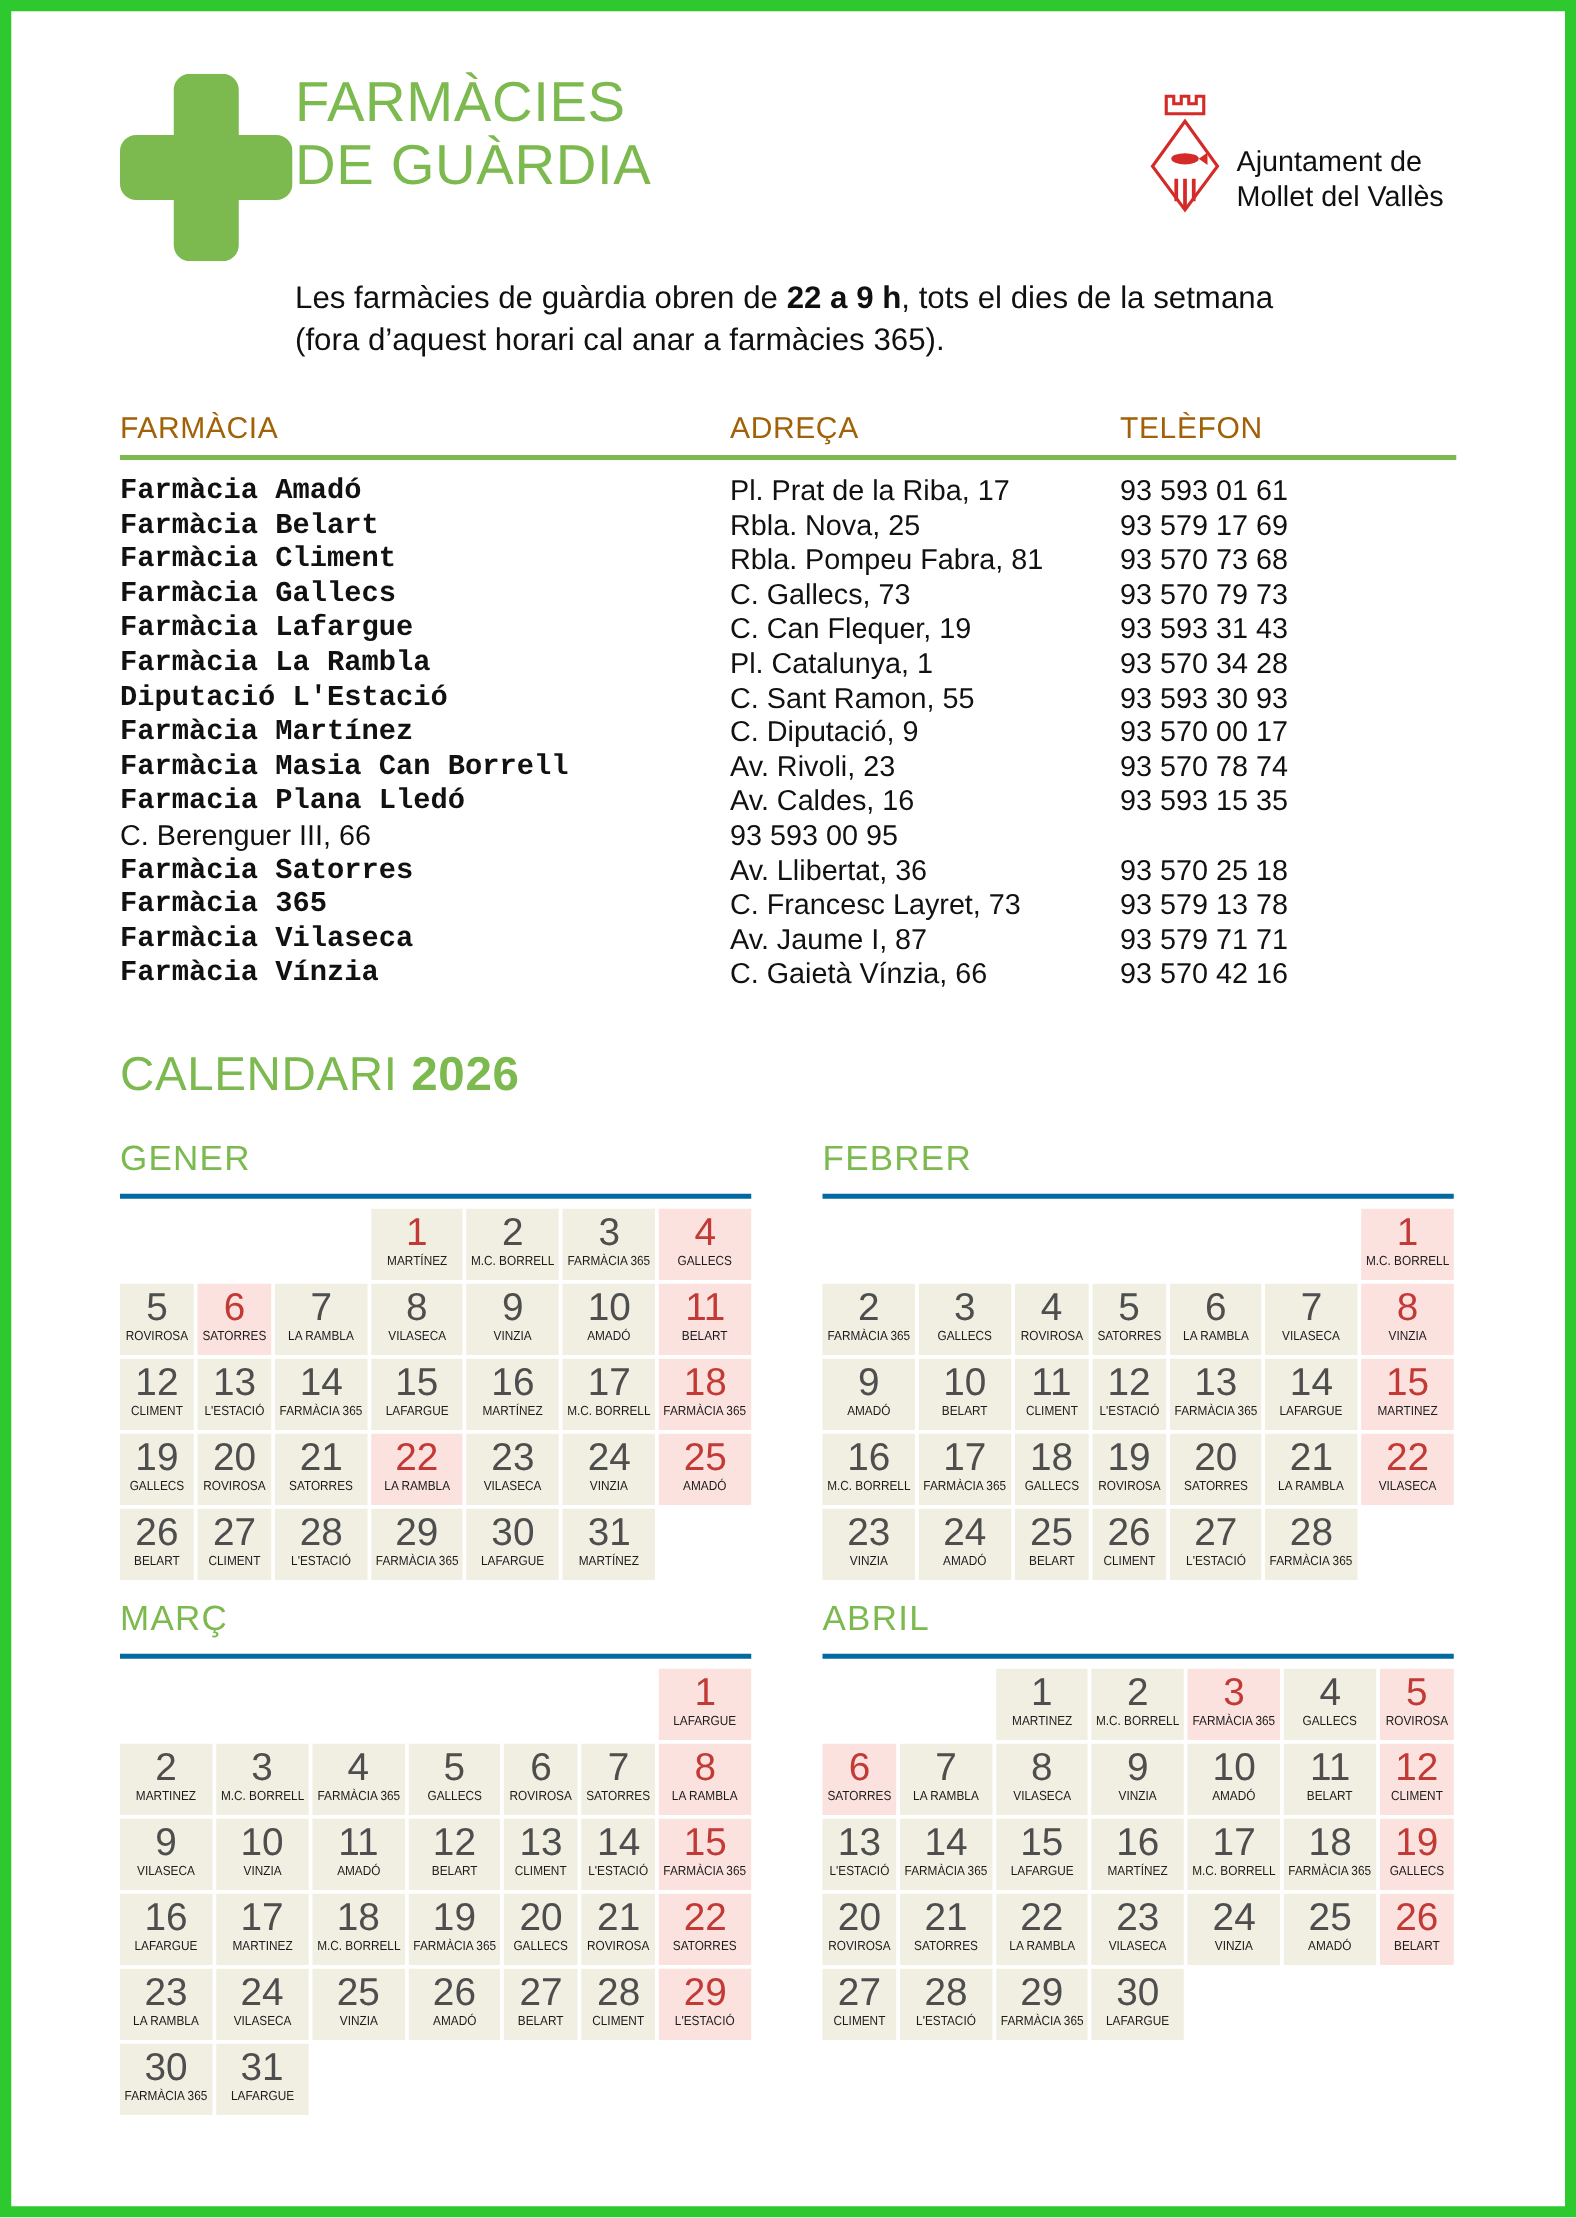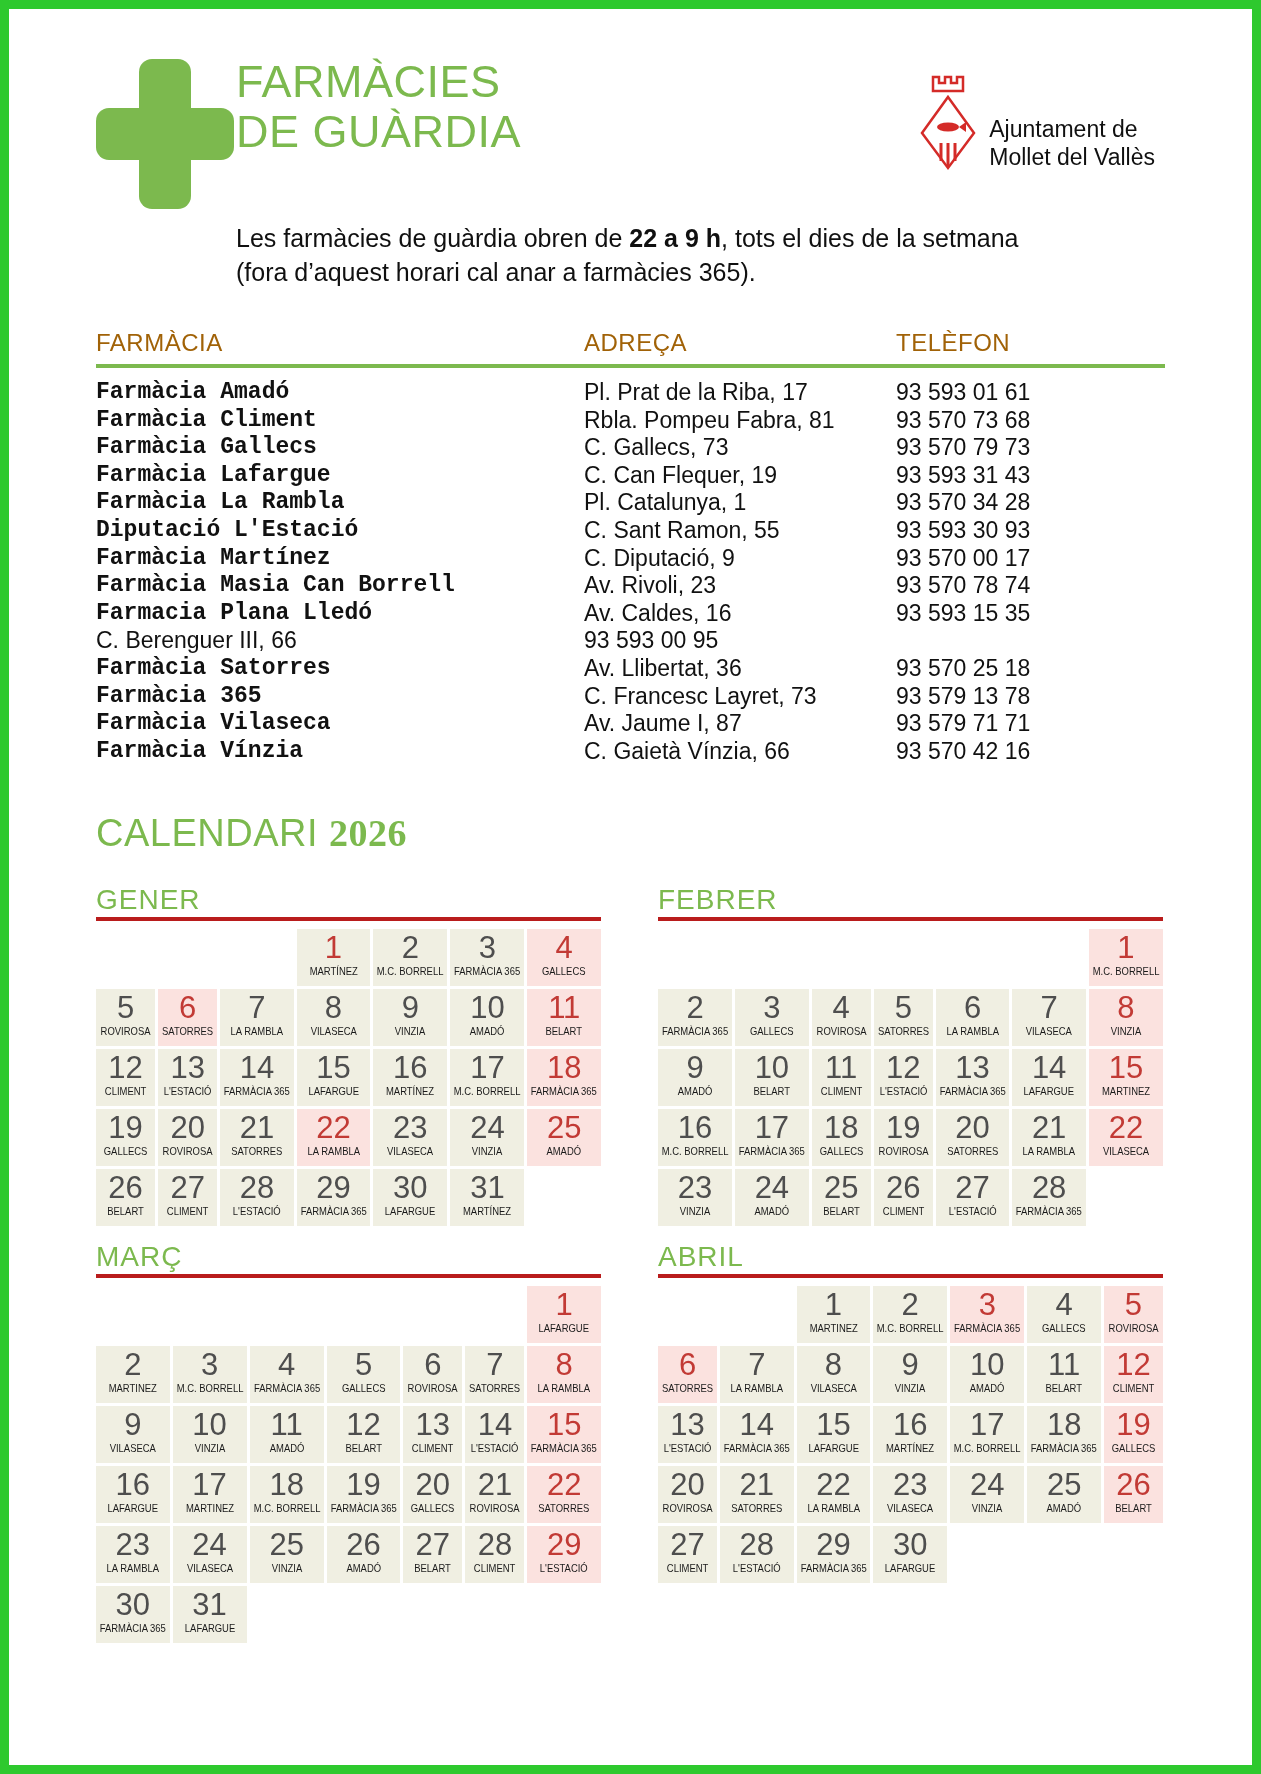--- a/index.html
+++ b/index.html
@@ -21,24 +21,24 @@
   
   .dir{margin-top:40px;}
   .dir-head{display:grid;grid-template-columns:488px 312px auto;font-size:24px;
             color:#a16207;letter-spacing:.5px;}
   .dir-rule{height:4px;background:#7cb94e;margin:7px 0 11px;}
   .dir-row{display:grid;grid-template-columns:488px 312px auto;font-size:23px;line-height:27.6px;}
   .dir-name{font-weight:bold;font-family:Liberation Mono, monospace;}
 
   
   .cal-title{margin:46px 0 0;font-size:38px;color:#7cb94e;font-weight:normal;letter-spacing:.5px;}
-  .cal-title b{font-weight:bold;font-family:Liberation Serif, serif;}
+  .cal-title b{font-weight:bold;}
   .months{display:grid;grid-template-columns:505px 505px;column-gap:57px;row-gap:16px;margin-top:30px;}
   .month-title{margin:0 0 8px;font-size:28px;line-height:30px;color:#7cb94e;font-weight:normal;
-               letter-spacing:1px;border-bottom:4px solid #b91c1c;padding-bottom:2px;}
+               letter-spacing:1px;border-bottom:4px solid #0369a1;padding-bottom:13px;}
   .mgrid{display:grid;grid-template-columns:repeat(7,1fr);gap:3px;}
   .mcell{height:57px;}
   .day{background:#f0efe2;text-align:center;padding-top:2px;box-sizing:border-box;}
   .day.pink{background:#fbe2df;}
   .dnum{font-size:31px;line-height:34px;color:#4e4e4e;}
   .dnum.red{color:#c23a35;}
   .dlab{font-size:10.5px;line-height:13px;color:#1a1a1a;white-space:nowrap;
         transform:scaleX(.9);transform-origin:50% 0;}
 </style>
 </head>
@@ -85,20 +85,25 @@
       <span>TELÈFON</span>
     </div>
     <div class="dir-rule"></div>
     <div class="dir-rows">
         <div class="dir-row">
           <span class="dir-name">Farmàcia Amadó</span>
           <span class="dir-addr">Pl. Prat de la Riba, 17</span>
           <span class="dir-phone">93 593 01 61</span>
         </div>
         <div class="dir-row">
+          <span class="dir-name">Farmàcia Belart</span>
+          <span class="dir-addr">Rbla. Nova, 25</span>
+          <span class="dir-phone">93 579 17 69</span>
+        </div>
+        <div class="dir-row">
           <span class="dir-name">Farmàcia Climent</span>
           <span class="dir-addr">Rbla. Pompeu Fabra, 81</span>
           <span class="dir-phone">93 570 73 68</span>
         </div>
         <div class="dir-row">
           <span class="dir-name">Farmàcia Gallecs</span>
           <span class="dir-addr">C. Gallecs, 73</span>
           <span class="dir-phone">93 570 79 73</span>
         </div>
         <div class="dir-row">

